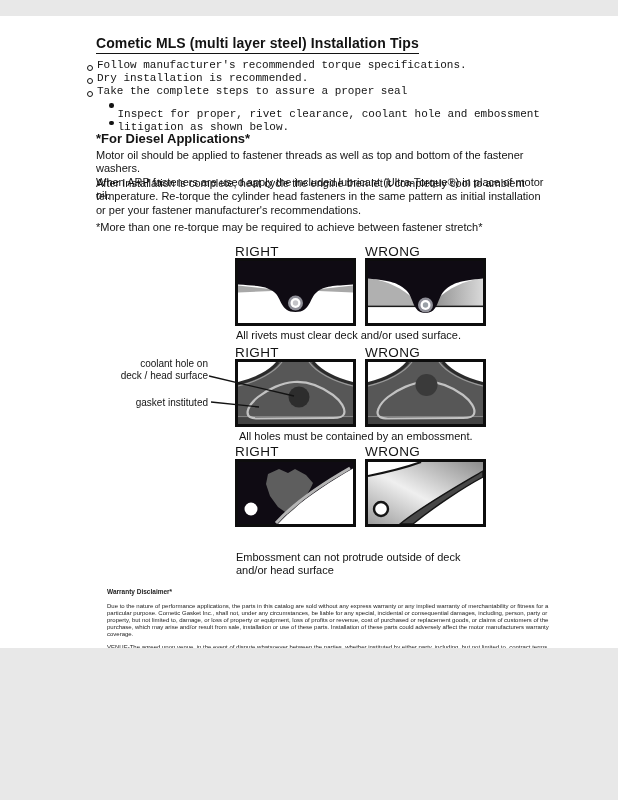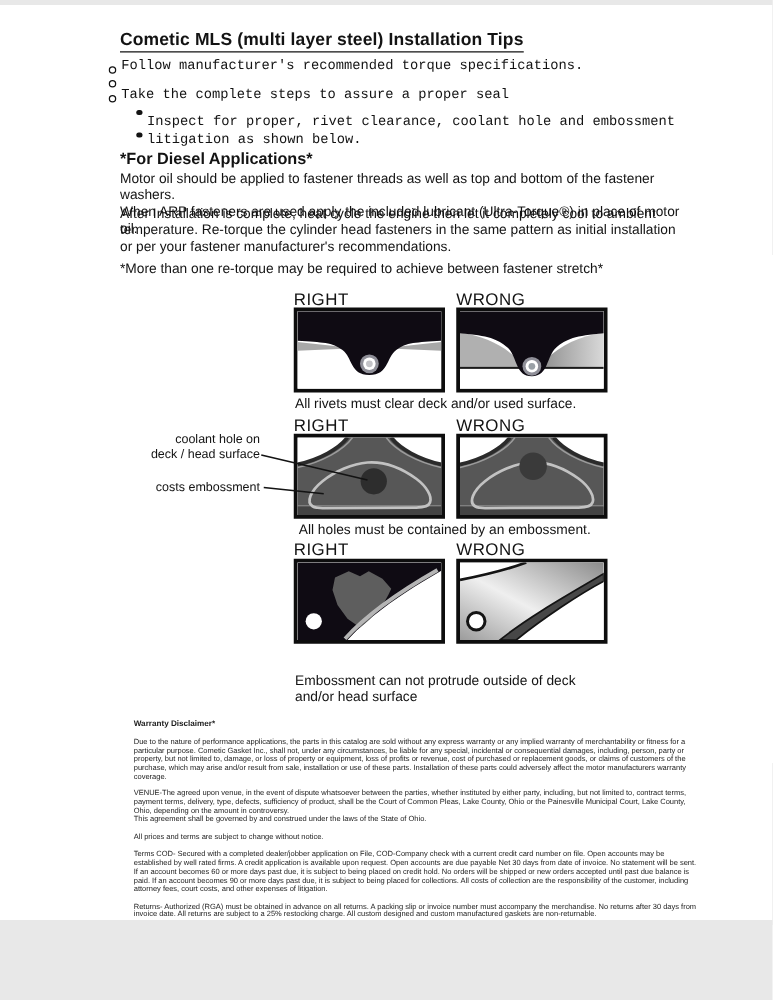--- a/index.html
+++ b/index.html
@@ -1,19 +1,19 @@
 <!DOCTYPE html>
 <html><head>
 <meta charset="utf-8">
 <style>
   html,body{margin:0;padding:0;background:#e8e8e8;}
   .page{
     position:relative;
-    width:618px;height:732px;
-    margin:4px auto;
+    width:618px;height:632px;
+    margin:16px auto;
     background:#ffffff;
     font-family:"Liberation Sans", sans-serif;
     color:#131313;
     overflow:hidden;
   }
   .abs{position:absolute;}
   .prel{white-space:pre-line;}
 
   .title{
     left:96px;top:19px;
@@ -66,20 +66,21 @@
 
   <div class="abs title">Cometic MLS (multi layer steel) Installation Tips</div>
 
   <div class="abs bullets">
     <div class="b-row">
       <span class="mk"></span>
       <span>Follow manufacturer's recommended torque specifications.</span>
     </div>
     <div class="b-row">
       <span class="mk"></span>
+      <span>Dry installation is recommended.</span>
     </div>
     <div class="b-row">
       <span class="mk"></span>
       <span>Take the complete steps to assure a proper seal</span>
     </div>
     <div class="b-row sub">
       <span class="mk"></span>
     </div>
     <div class="b-row sub">
       <span class="mk"></span>
@@ -127,21 +128,21 @@
       <circle cx="57.5" cy="44" r="2.7" fill="#9aa0a6"></circle>
     </svg>
   </div>
   <div class="abs caption" style="left:236px;top:313px;">All rivets must clear deck and/or used surface.</div>
 
   <div class="abs dlabel" style="left:235px;top:329px;">RIGHT</div>
   <div class="abs dlabel" style="left:365px;top:329px;">WRONG</div>
 
   <div class="abs d2label prel" style="top:342px;">coolant hole on
 deck / head surface</div>
-  <div class="abs d2label" style="top:381px;">costs embossment</div>
+  <div class="abs d2label" style="top:381px;">gasket instituted</div>
 
   <div class="abs panel" style="left:235px;top:343px;">
     <svg width="115" height="62" viewBox="0 0 115 62">
       <rect width="115" height="62" fill="#575757"></rect>
       <path d="M0,0 H40 C33,9 18,17.5 0,21.5 Z" fill="#ffffff"></path>
       <path d="M40,0 C33,9 18,17.5 0,21.5" stroke="#2b2b2b" stroke-width="3" fill="none"></path>
       <path d="M44,0 C37,10 20,19.5 0,24" stroke="#9b9b9b" stroke-width="1.2" fill="none"></path>
       <path d="M115,0 H75 C82,9 97,17.5 115,21.5 Z" fill="#ffffff"></path>
       <path d="M75,0 C82,9 97,17.5 115,21.5" stroke="#2b2b2b" stroke-width="3" fill="none"></path>
       <path d="M71,0 C78,10 95,19.5 115,24" stroke="#9b9b9b" stroke-width="1.2" fill="none"></path>

